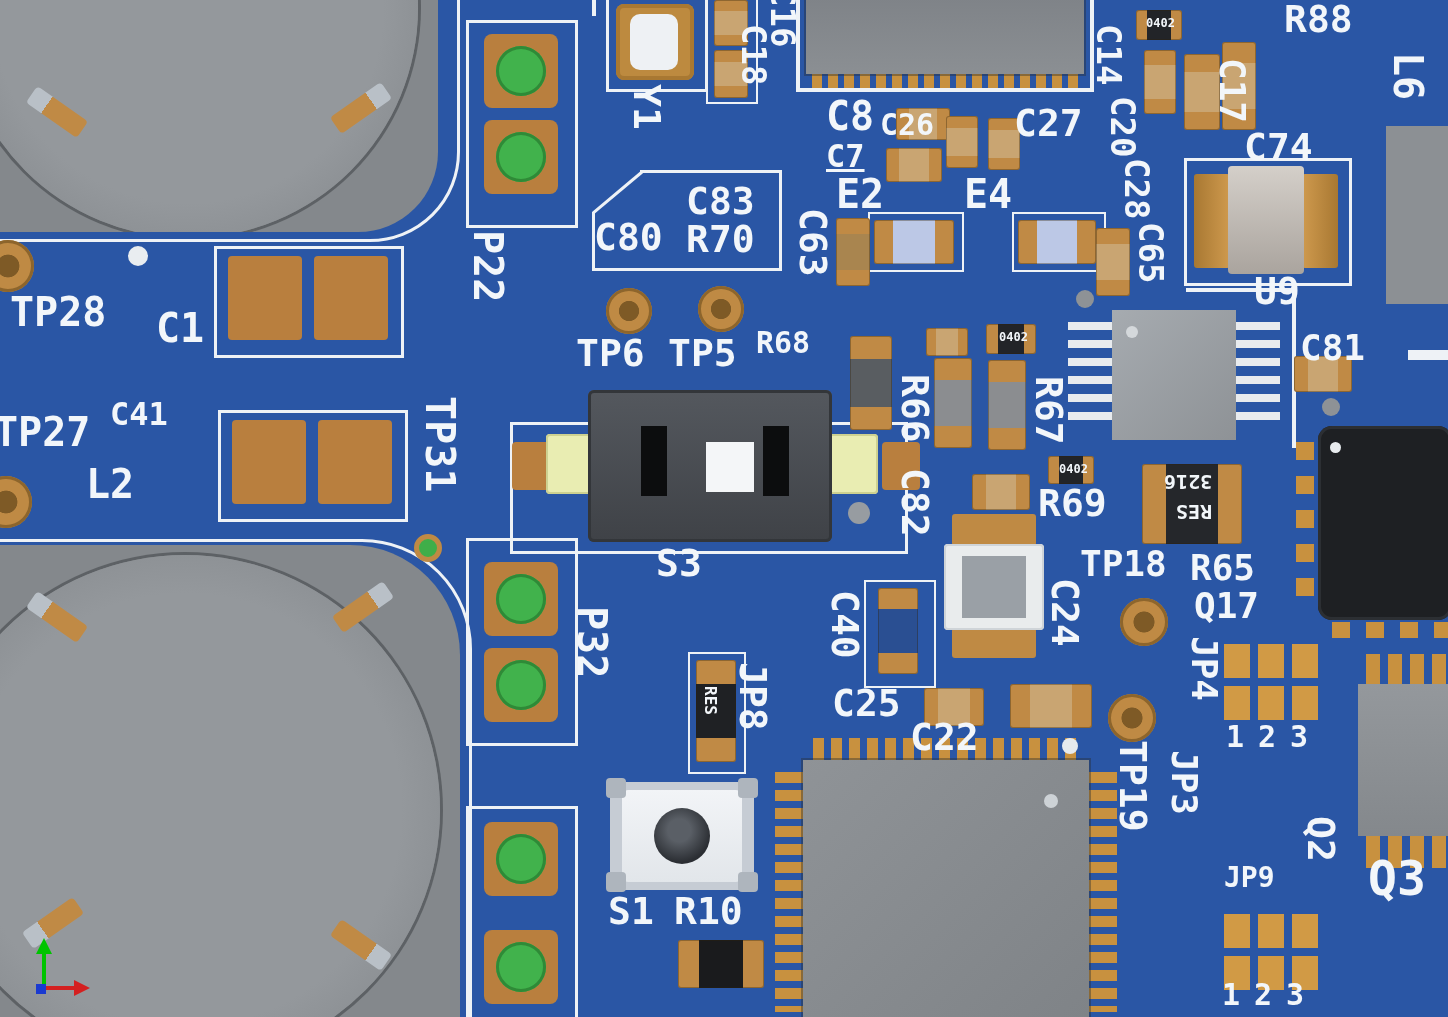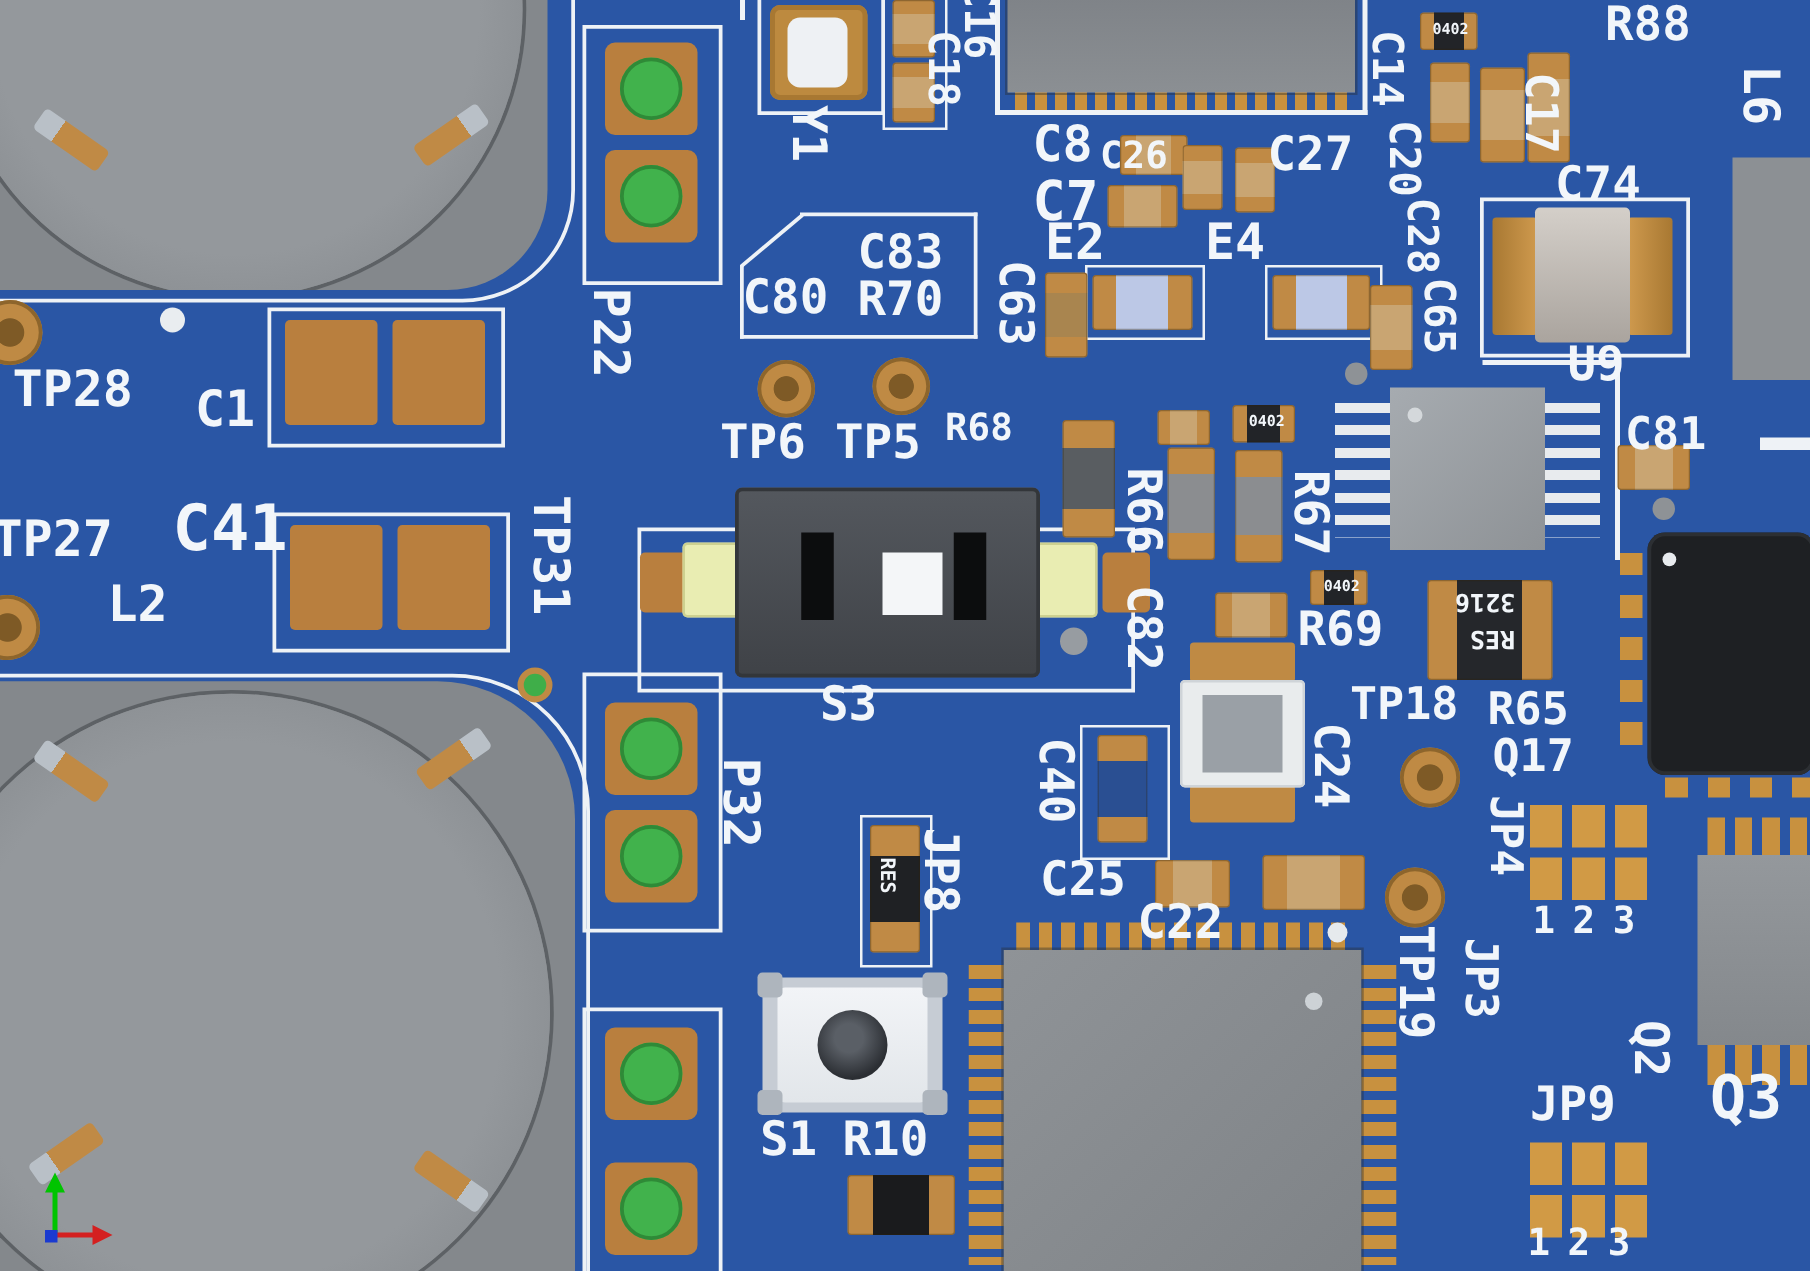--- a/index.html
+++ b/index.html
@@ -212,39 +212,39 @@
     <div class="abs" style="left:12px;top:0;width:0;height:0;border-left:8px solid rgba(0,0,0,0);border-right:8px solid rgba(0,0,0,0);border-bottom:16px solid #00c400;"></div>
     <div class="abs" style="left:18px;top:48px;width:34px;height:4px;background:#d42020;"></div>
     <div class="abs" style="left:50px;top:42px;width:0;height:0;border-top:8px solid rgba(0,0,0,0);border-bottom:8px solid rgba(0,0,0,0);border-left:16px solid #d42020;"></div>
     <div class="abs" style="left:12px;top:46px;width:10px;height:10px;background:#1a3ad0;"></div>
   </div>
 
   <div class="abs" style="left:0;top:0;width:100%;height:100%;z-index:40;pointer-events:none;">
       <div class="lbl" style="left: 10px; top: 292px; font-size: 40px;">TP28</div>
       <div class="lbl" style="left: 156px; top: 308px; font-size: 40px;">C1</div>
       <div class="lbl" style="left: -6px; top: 412px; font-size: 40px;">TP27</div>
-      <div class="lbl" style="left: 138px; top: 398px; font-size: 51px;">C41</div>
+      <div class="lbl" style="left: 110px; top: 398px; font-size: 32px;">C41</div>
       <div class="lbl" style="left: 86px; top: 464px; font-size: 40px;">L2</div>
       <div class="lbl v" style="left: 468px; top: 230px; font-size: 40px;">P22</div>
       <div class="lbl v" style="left: 420px; top: 396px; font-size: 40px;">TP31</div>
       <div class="lbl v" style="left: 572px; top: 606px; font-size: 40px;">P32</div>
       <div class="lbl v" style="left: 628px; top: 84px; font-size: 38px;">Y1</div>
       <div class="lbl v" style="left: 737px; top: 24px; font-size: 34px;">C18</div>
       <div class="lbl v" style="left: 766px; top: -14px; font-size: 34px;">C16</div>
       <div class="lbl" style="left: 594px; top: 218px; font-size: 38px;">C80</div>
       <div class="lbl" style="left: 686px; top: 182px; font-size: 38px;">C83</div>
       <div class="lbl" style="left: 686px; top: 220px; font-size: 38px;">R70</div>
       <div class="lbl" style="left: 576px; top: 334px; font-size: 38px;">TP6</div>
       <div class="lbl" style="left: 668px; top: 334px; font-size: 38px;">TP5</div>
       <div class="lbl" style="left: 756px; top: 328px; font-size: 30px;">R68</div>
       <div class="lbl" style="left: 656px; top: 544px; font-size: 38px;">S3</div>
       <div class="lbl v" style="left: 794px; top: 208px; font-size: 38px;">C63</div>
       <div class="lbl" style="left: 826px; top: 96px; font-size: 40px;">C8</div>
       <div class="lbl" style="left: 880px; top: 110px; font-size: 30px; text-align: right;">C26</div>
-      <div class="lbl" style="left: 826px; top: 140px; font-size: 44px;">C7</div>
+      <div class="lbl" style="left: 826px; top: 140px; font-size: 32px; text-decoration: underline;">C7</div>
       <div class="lbl" style="left: 1014px; top: 104px; font-size: 38px;">C27</div>
       <div class="lbl" style="left: 836px; top: 174px; font-size: 40px;">E2</div>
       <div class="lbl" style="left: 964px; top: 174px; font-size: 40px;">E4</div>
       <div class="lbl v" style="left: 1092px; top: 24px; font-size: 34px;">C14</div>
       <div class="lbl v" style="left: 1106px; top: 96px; font-size: 34px;">C20</div>
       <div class="lbl v" style="left: 1120px; top: 158px; font-size: 34px;">C28</div>
       <div class="lbl v" style="left: 1134px; top: 222px; font-size: 34px;">C65</div>
       <div class="lbl v" style="left: 1214px; top: 58px; font-size: 36px;">C17</div>
       <div class="lbl" style="left: 1284px; top: 0px; font-size: 38px;">R88</div>
       <div class="lbl" style="left: 1244px; top: 128px; font-size: 38px;">C74</div>
@@ -262,21 +262,21 @@
       <div class="lbl v" style="left: 1114px; top: 740px; font-size: 38px;">TP19</div>
       <div class="lbl v" style="left: 826px; top: 590px; font-size: 38px;">C40</div>
       <div class="lbl" style="left: 832px; top: 684px; font-size: 38px;">C25</div>
       <div class="lbl" style="left: 910px; top: 718px; font-size: 38px;">C22</div>
       <div class="lbl v" style="left: 734px; top: 662px; font-size: 38px;">JP8</div>
       <div class="lbl" style="left: 608px; top: 892px; font-size: 38px;">S1</div>
       <div class="lbl" style="left: 674px; top: 892px; font-size: 38px;">R10</div>
       <div class="lbl v" style="left: 1186px; top: 636px; font-size: 36px;">JP4</div>
       <div class="lbl v" style="left: 1166px; top: 750px; font-size: 36px;">JP3</div>
       <div class="lbl" style="left: 1226px; top: 722px; font-size: 30px; letter-spacing: 14px;">123</div>
-      <div class="lbl" style="left: 1224px; top: 864px; font-size: 38px;">JP9</div>
+      <div class="lbl" style="left: 1224px; top: 864px; font-size: 28px;">JP9</div>
       <div class="lbl" style="left: 1222px; top: 980px; font-size: 30px; letter-spacing: 14px;">123</div>
       <div class="lbl v" style="left: 1302px; top: 816px; font-size: 38px;">Q2</div>
       <div class="lbl" style="left: 1368px; top: 854px; font-size: 48px;">Q3</div>
       <div class="lbl" style="left: 1146px; top: 17px; font-size: 12px;">0402</div>
       <div class="lbl" style="left: 999px; top: 331px; font-size: 12px;">0402</div>
       <div class="lbl" style="left: 1059px; top: 463px; font-size: 12px;">0402</div>
       <div class="lbl" style="left: 1164px; top: 472px; font-size: 20px; transform: rotate(180deg);">3216</div>
       <div class="lbl" style="left: 1176px; top: 502px; font-size: 20px; transform: rotate(180deg);">RES</div>
       <div class="lbl v" style="left: 702px; top: 686px; font-size: 16px;">RES</div>
     </div>

